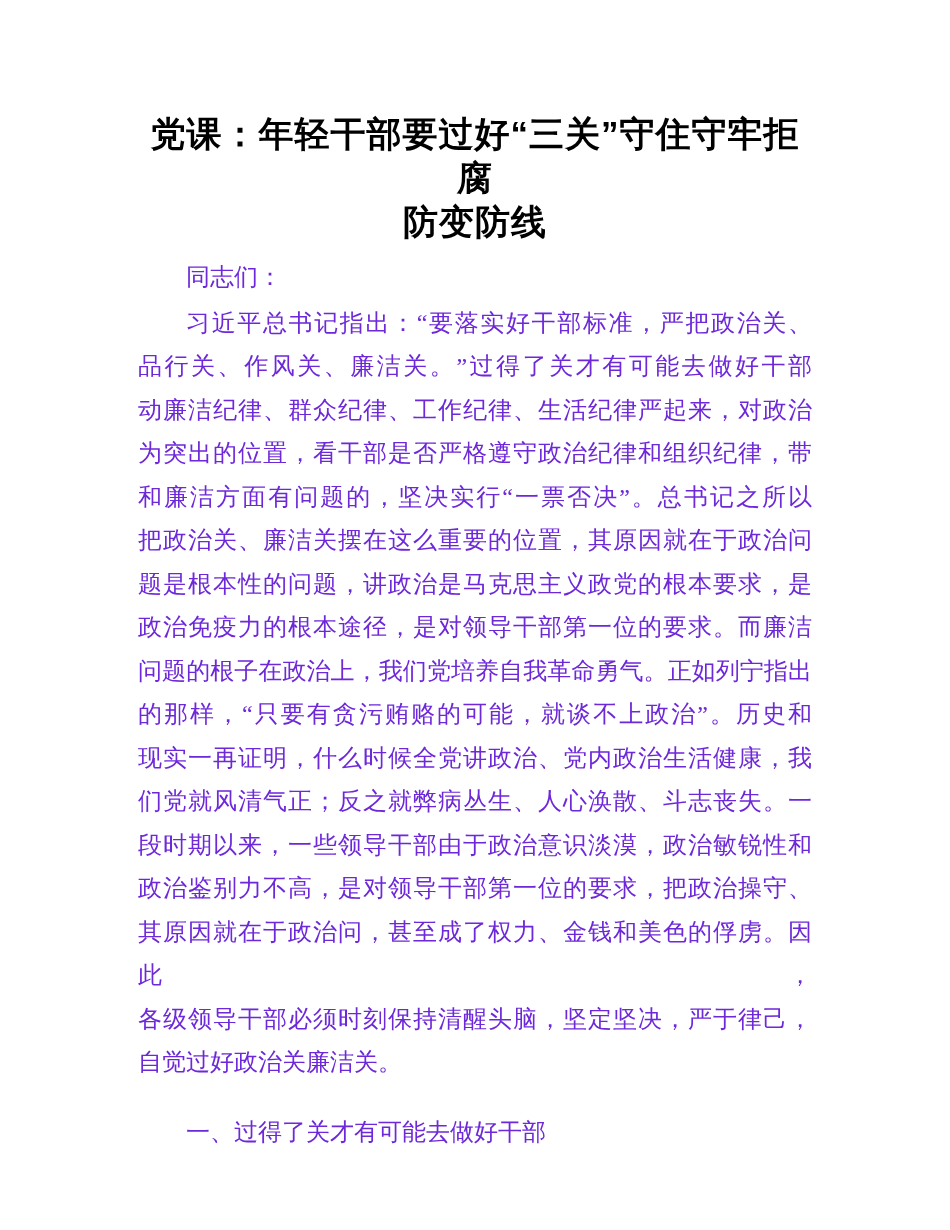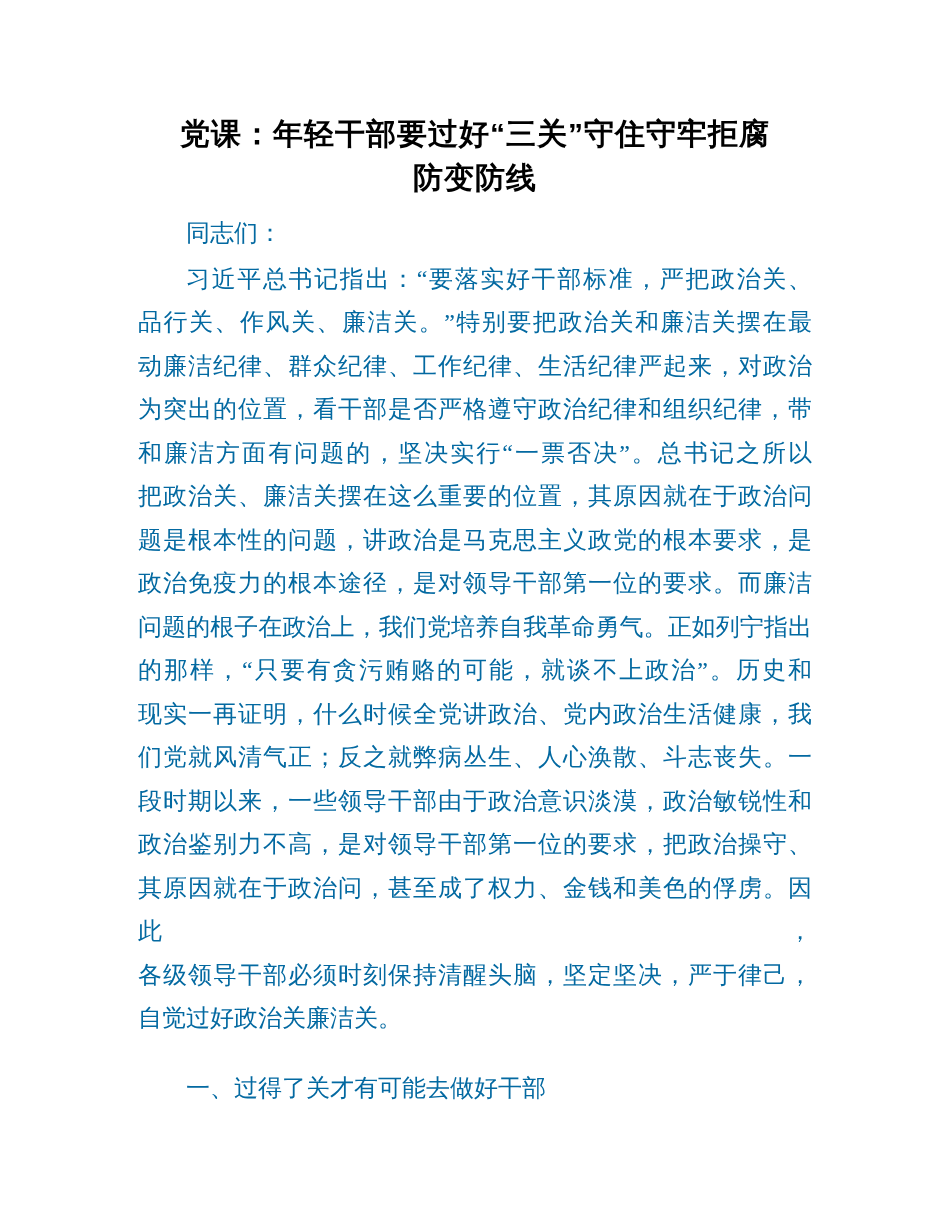--- a/index.html
+++ b/index.html
@@ -16,32 +16,32 @@
     color: #000000;
     box-sizing: border-box;
     padding: 112px 138px 0 138px;
     overflow: hidden;
     font-family: "Liberation Serif", serif;
   }
   .title {
     margin: 0;
     font-family: "Liberation Sans", sans-serif;
     font-weight: 700;
-    font-size: 30px;
+    font-size: 35px;
     line-height: 44px;
     letter-spacing: 1px;
     text-align: center;
     color: #000000;
   }
   .title-line { display: block; }
   .para {
     margin: 0;
     font-size: 24px;
     line-height: 43.5px;
-    color: #0369a1;
+    color: #6d28d9;
   }
   .para.salutation { margin-top: 12px; }
   .para.body-text  { margin-top: 2px; }
   .para.heading    { margin-top: 26px; }
   .line {
     text-align: justify;
     text-align-last: justify;
     text-justify: inter-character;
   }
   .line.first { text-indent: 2em; }
@@ -56,21 +56,21 @@
     <span class="title-line">党课：年轻干部要过好“三关”守住守牢拒腐</span>
     <span class="title-line">防变防线</span>
   </h1>
 
   <div class="para salutation">
       <div class="line first last">同志们：</div>
     </div>
 
   <div class="para body-text">
       <div class="line first">习近平总书记指出：“要落实好干部标准，严把政治关、</div>
-      <div class="line">品行关、作风关、廉洁关。”特别要把政治关和廉洁关摆在最</div>
+      <div class="line">品行关、作风关、廉洁关。”过得了关才有可能去做好干部</div>
       <div class="line">动廉洁纪律、群众纪律、工作纪律、生活纪律严起来，对政治</div>
       <div class="line">为突出的位置，看干部是否严格遵守政治纪律和组织纪律，带</div>
       <div class="line">和廉洁方面有问题的，坚决实行“一票否决”。总书记之所以</div>
       <div class="line">把政治关、廉洁关摆在这么重要的位置，其原因就在于政治问</div>
       <div class="line">题是根本性的问题，讲政治是马克思主义政党的根本要求，是</div>
       <div class="line">政治免疫力的根本途径，是对领导干部第一位的要求。而廉洁</div>
       <div class="line">问题的根子在政治上，我们党培养自我革命勇气。正如列宁指出</div>
       <div class="line">的那样，“只要有贪污贿赂的可能，就谈不上政治”。历史和</div>
       <div class="line">现实一再证明，什么时候全党讲政治、党内政治生活健康，我</div>
       <div class="line">们党就风清气正；反之就弊病丛生、人心涣散、斗志丧失。一</div>

